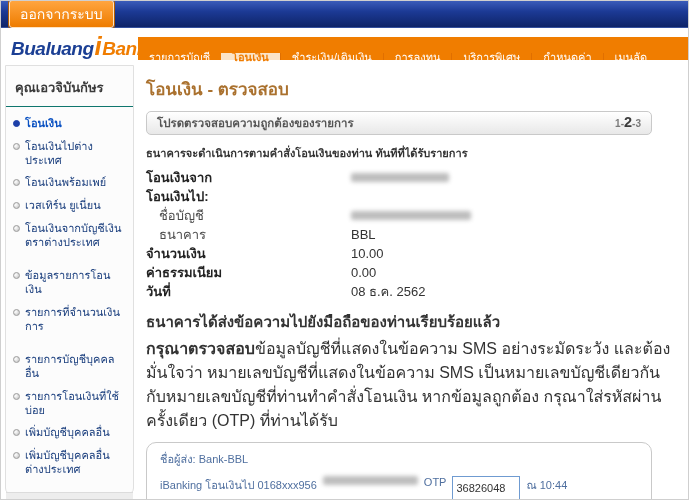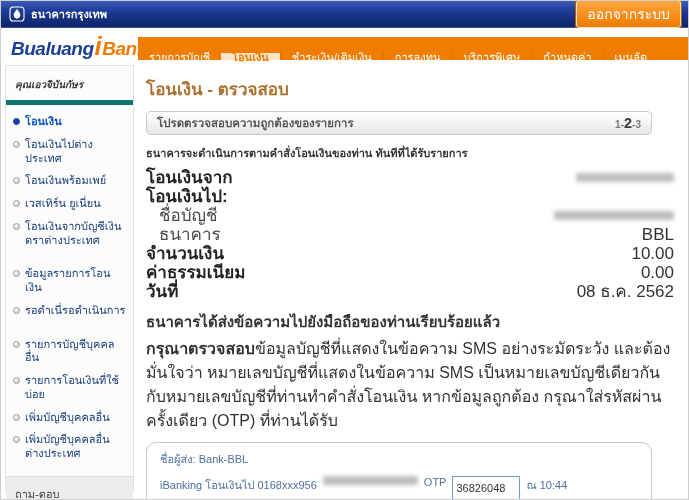--- a/index.html
+++ b/index.html
@@ -27,44 +27,44 @@
   .navitem + .navitem { border-left:1px solid #e06f00; }
   .navitem.active { background:#fbe4c8; color:#ef7c00; font-weight:bold; border-left:none; }
   .navitem.pushright { margin-left:auto; margin-right:38px; }
 
   
   .bodyrow { display:flex; align-items:flex-start; }
 
   
   .sidebar { width:129px; margin:2px 0 0 4px; background:#fcfcfc; border:1px solid #e0e0e0;
     border-radius:0 0 7px 7px; font-size:11px; display:flex; flex-direction:column; height:430px; }
-  .sb-user { padding:11px 9px 8px; font-weight:bold; color:#3a3a3a; font-size:10px; border-bottom:5px solid #0f766e;font-style:italic; }
+  .sb-user { padding:11px 9px 8px; font-weight:bold; color:#3a3a3a; font-size:13px; border-bottom:1px solid #0f766e; }
   .sb-list { list-style:none; padding:10px 7px 6px; flex:1; }
   .sb-list li { display:flex; gap:5px; margin:0 0 9px; align-items:flex-start; }
   .sb-list li.newgroup { margin-top:20px; }
   .bullet { width:7px; height:7px; border-radius:50%; flex:none; margin-top:3px;
     background:radial-gradient(circle at 35% 35%,#ffffff,#bdbdbd); border:1px solid #9c9c9c; }
   .bullet.on { background:#1d3fa8; border-color:#1d3fa8; }
   .sb-list a { color:#1b3f7e; text-decoration:none; line-height:1.25; cursor:pointer; }
   .sb-list a.active { color:#0a51c2; font-weight:bold; }
   .sb-faq { background:#ededed; border-top:1px solid #dcdcdc; border-bottom:1px solid #dcdcdc;
     padding:8px 9px; display:flex; align-items:center; gap:6px; }
   .sb-faq a { color:#444; text-decoration:underline; cursor:pointer; }
 
   
   .content { flex:1; padding:10px 14px 0 12px; }
   .page-title { font-size:17px; font-weight:bold; color:#aa712e; margin:2px 0 9px; }
   .stepbar { width:506px; background:linear-gradient(180deg,#ffffff,#e8e8e8); border:1px solid #c9c9c9;
-    border-radius:5px; padding:2px 10px; display:flex; justify-content:space-between; align-items:center;
+    border-radius:5px; padding:2px 10px; display:flex; justify-content:space-between; 
     font-size:11.5px; font-weight:bold; color:#555; }
   .steps { color:#7a7a7a; font-size:10px; font-weight:bold; }
   .steps .cur { font-size:14.5px; color:#3c3c3c; }
   .intro { font-size:11px; font-weight:bold; color:#333; margin:9px 0 6px; }
 
-  .frow { display:flex; font-size:17px; line-height:19px;justify-content:space-between; }
+  .frow { display:flex; font-size:13px; line-height:19px; }
   .flabel { width:205px; font-weight:bold; color:#222; }
   .flabel.indent { padding-left:13px; font-weight:normal; color:#4a4a4a; }
   .fvalue { color:#333; display:flex; align-items:center; }
   .blurchip { display:inline-block; height:9px; border-radius:2px; background:#bdbdbd; filter:blur(2px); }
 
   .smsnote { font-size:15px; font-weight:bold; color:#333; margin:9px 0 3px; }
   .caution { font-size:16px; color:#333; line-height:1.5; width:528px; margin-bottom:9px; }
   .smsbox { width:506px; border:1px solid #c9c9c9; border-radius:10px; background:#fff;
     padding:7px 13px 11px; font-size:11px; color:#4f6f9f; }
   .smsline { display:flex; gap:6px; margin-top:8px; flex-wrap:nowrap; }
@@ -74,27 +74,20 @@
   .btn { min-width:92px; padding:4px 12px; font-size:11.5px; font-weight:bold; color:#222;
     background:linear-gradient(180deg,#fefefe,#d8d8d8); border:1px solid #8d8d8d; border-radius:2px;
     font-family:inherit; cursor:pointer; }
 </style>
 </head>
 <body>
 
 <div class="page">
 
   <header class="topbar">
-    <div class="topbar-left">
-      <svg width="16" height="16" viewBox="0 0 24 24">
-        <rect x="1.5" y="1.5" width="21" height="21" rx="5" fill="none" stroke="#ffffff" stroke-width="1.6"></rect>
-        <path d="M12 4.5 C9.2 8.2 7 10.5 7 13.6 C7 16.8 9.2 19 12 19 C14.8 19 17 16.8 17 13.6 C17 10.5 14.8 8.2 12 4.5 Z" fill="#ffffff"></path>
-      </svg>
-      <span>ธนาคารกรุงเทพ</span>
-    </div>
     <button class="logout-btn">ออกจากระบบ</button>
   </header>
 
   <div class="brandrow">
     <div class="brand">
       <span class="b1">Bualuang</span><span class="bi">i</span><span class="b2">Banking</span>
     </div>
     <nav class="mainnav" id="mainnav">
         <a class="navitem">รายการบัญชี</a>
         <a class="navitem active">โอนเงิน</a>
@@ -130,21 +123,21 @@
           <li>
             <span class="bullet"></span>
             <a>โอนเงินจากบัญชีเงินตราต่างประเทศ</a>
           </li>
           <li class="newgroup">
             <span class="bullet"></span>
             <a>ข้อมูลรายการโอนเงิน</a>
           </li>
           <li>
             <span class="bullet"></span>
-            <a>รอดำเนี่รอดำเนินการ</a>
+            <a>รายการที่จำนวนเงินการ</a>
           </li>
           <li class="newgroup">
             <span class="bullet"></span>
             <a>รายการบัญชีบุคคลอื่น</a>
           </li>
           <li>
             <span class="bullet"></span>
             <a>รายการโอนเงินที่ใช้บ่อย</a>
           </li>
           <li>

